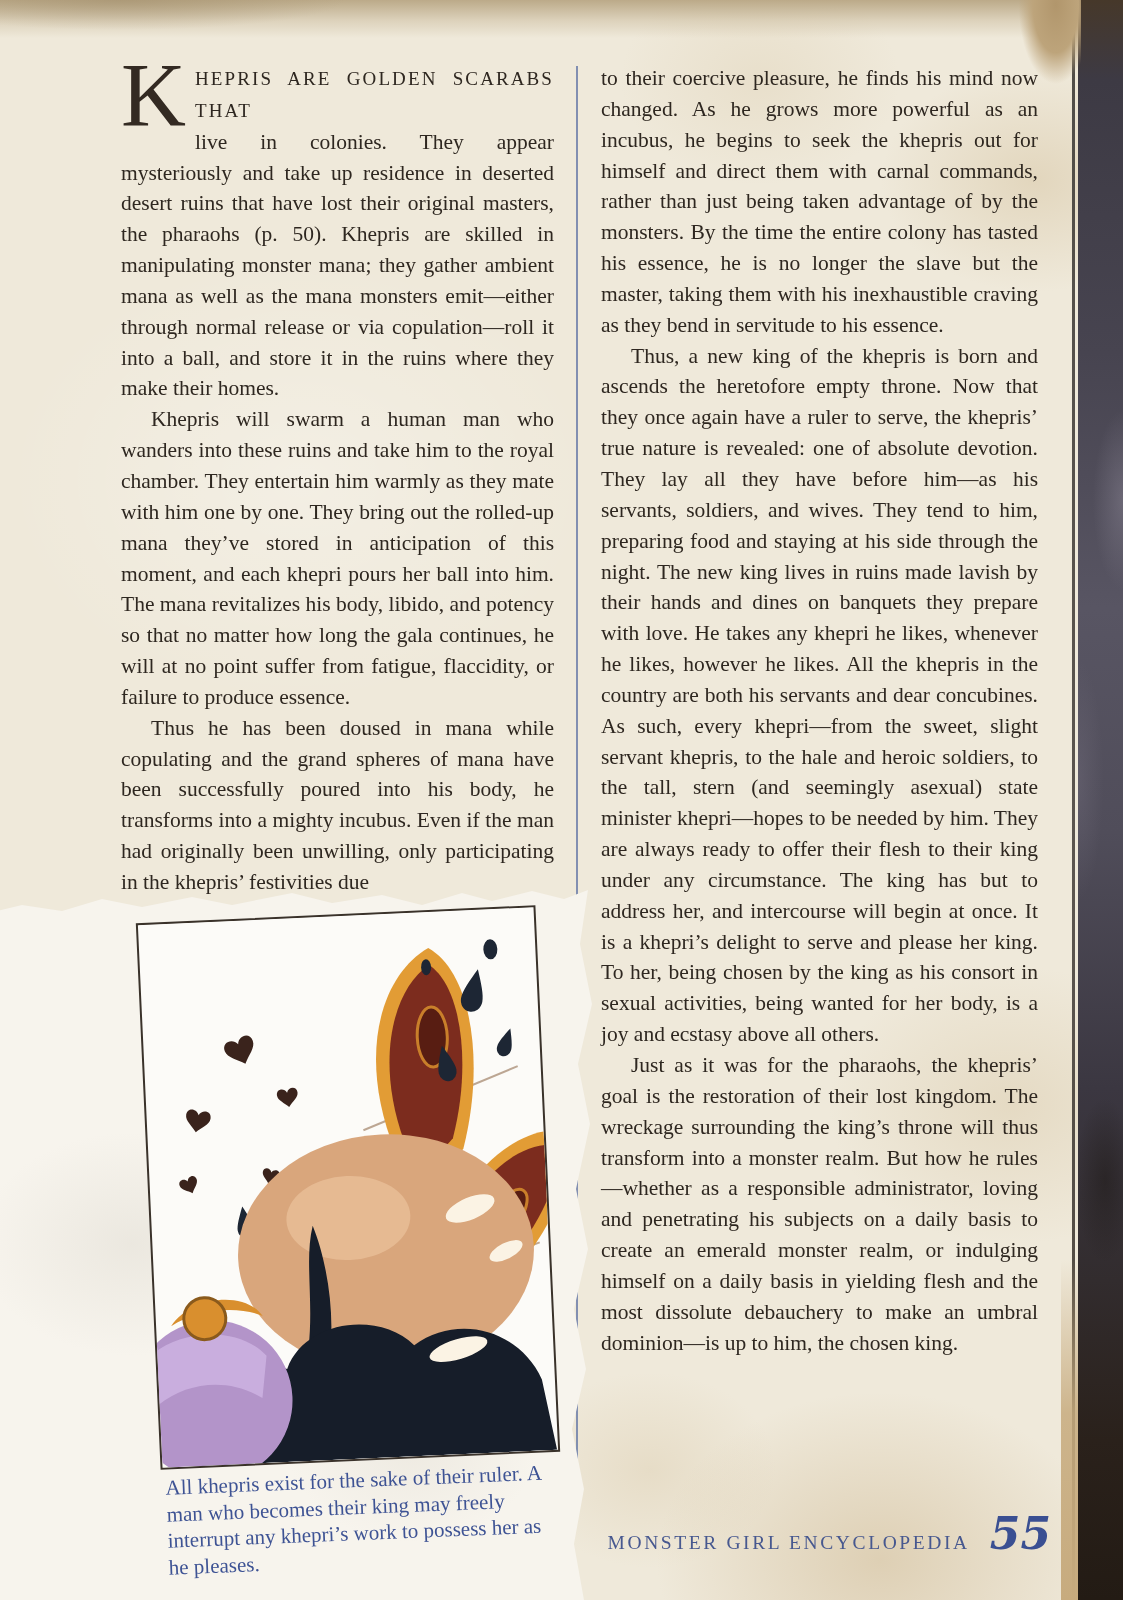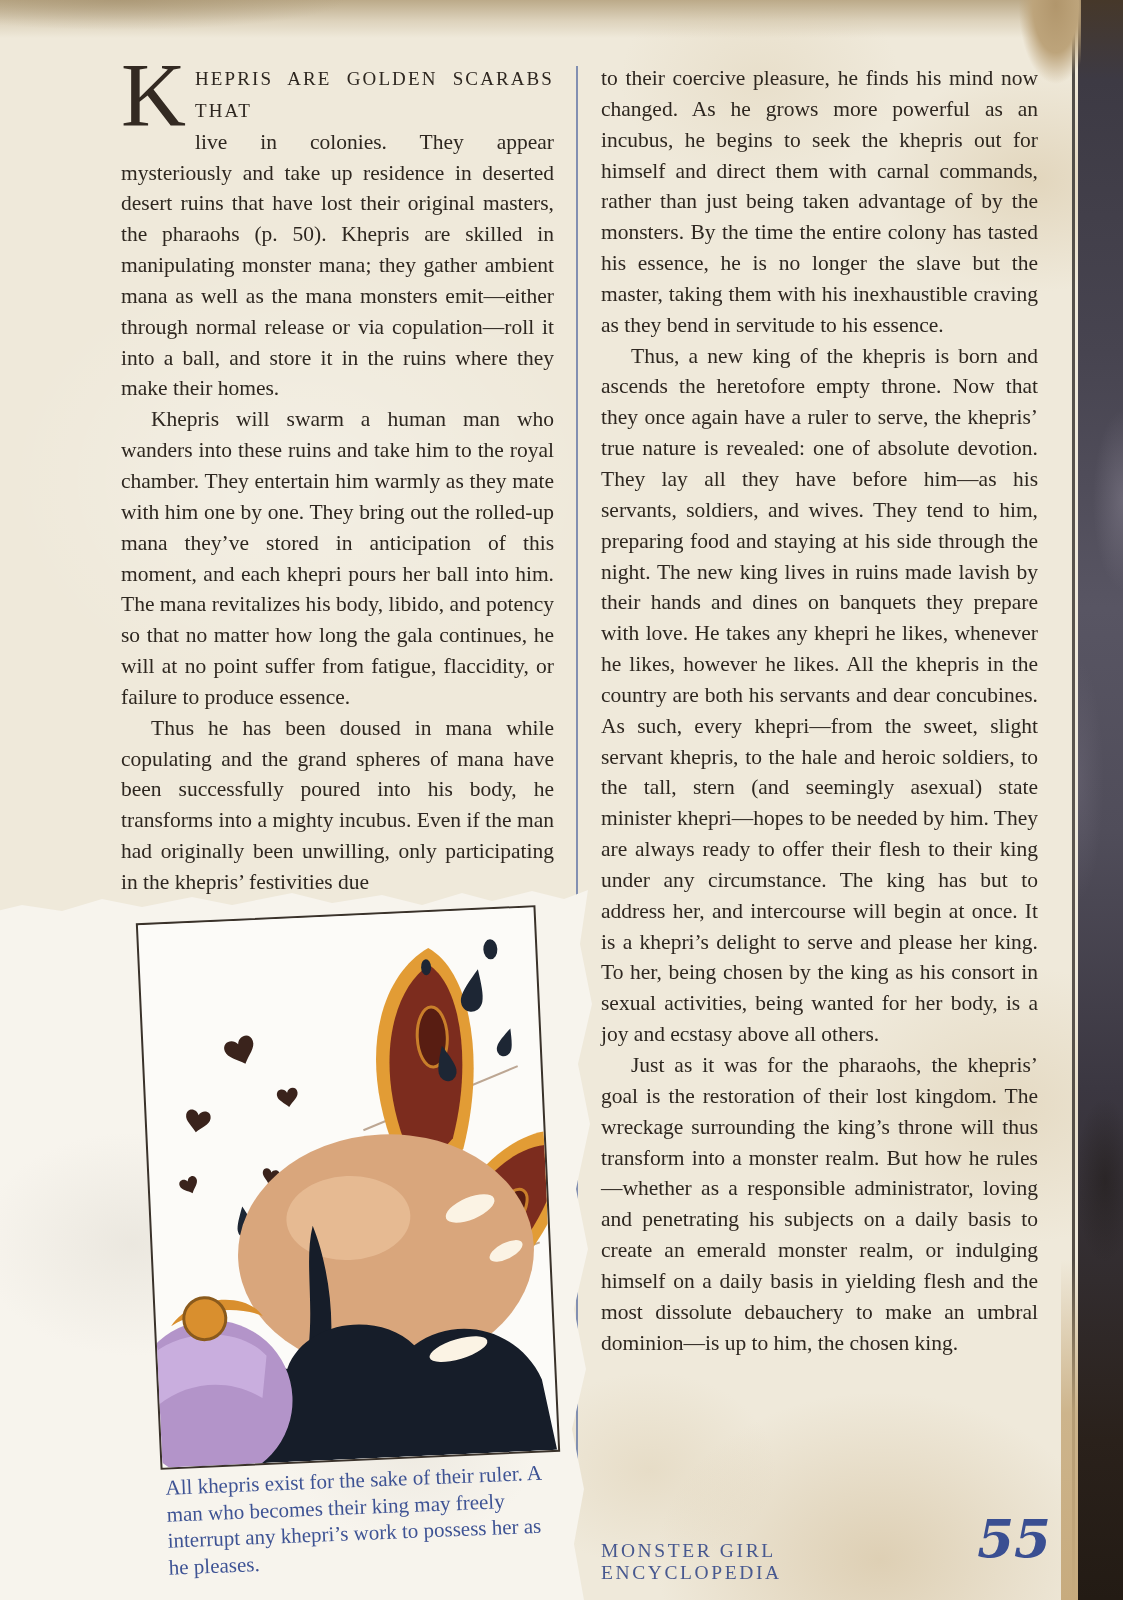--- a/index.html
+++ b/index.html
@@ -41,21 +41,21 @@
   
   .figure{position:absolute;left:148px;top:914px;width:396px;height:543px;
     transform:rotate(-2.6deg);border:2px solid #3a322a;background:#fcfbf8;overflow:hidden;}
   .figure svg{display:block;width:100%;height:100%;}
   .caption{position:absolute;left:167px;top:1467px;width:386px;transform:rotate(-2.3deg);
     font-size:21px;line-height:26.5px;color:#3e5394;text-align:left;}
 
   
   .footer{position:absolute;left:601px;top:1512px;width:450px;display:flex;align-items:baseline;justify-content:flex-end;gap:20px;}
   .footer-title{font-size:19.5px;letter-spacing:2.6px;color:#47588f;}
-  .page-number{font-size:53px;font-style:italic;font-weight:bold;color:#3a4f92;font-family:"DejaVu Serif",serif;line-height:1;}
+  .page-number{font-size:44px;font-style:italic;font-weight:bold;color:#3a4f92;font-family:"DejaVu Serif",serif;line-height:1;}
 
   
   .edge-line{position:absolute;right:48px;top:0;width:3px;height:1600px;
     background:linear-gradient(180deg,#3f3c38 0%,#4b4540 55%,#3a332b 100%);opacity:.9;}
   .edge-gap{position:absolute;right:45px;bottom:0;width:17px;height:340px;
     background:linear-gradient(180deg, rgba(199,171,126,0), rgba(199,171,126,.85) 45%, #c7ab7e);}
   .edge-strip{position:absolute;right:0;top:0;width:45px;height:1600px;
     background:
       radial-gradient(40px 120px at 100% 500px, rgba(140,135,150,.45), transparent 75%),
       radial-gradient(34px 160px at 0% 780px, rgba(120,115,130,.35), transparent 75%),

